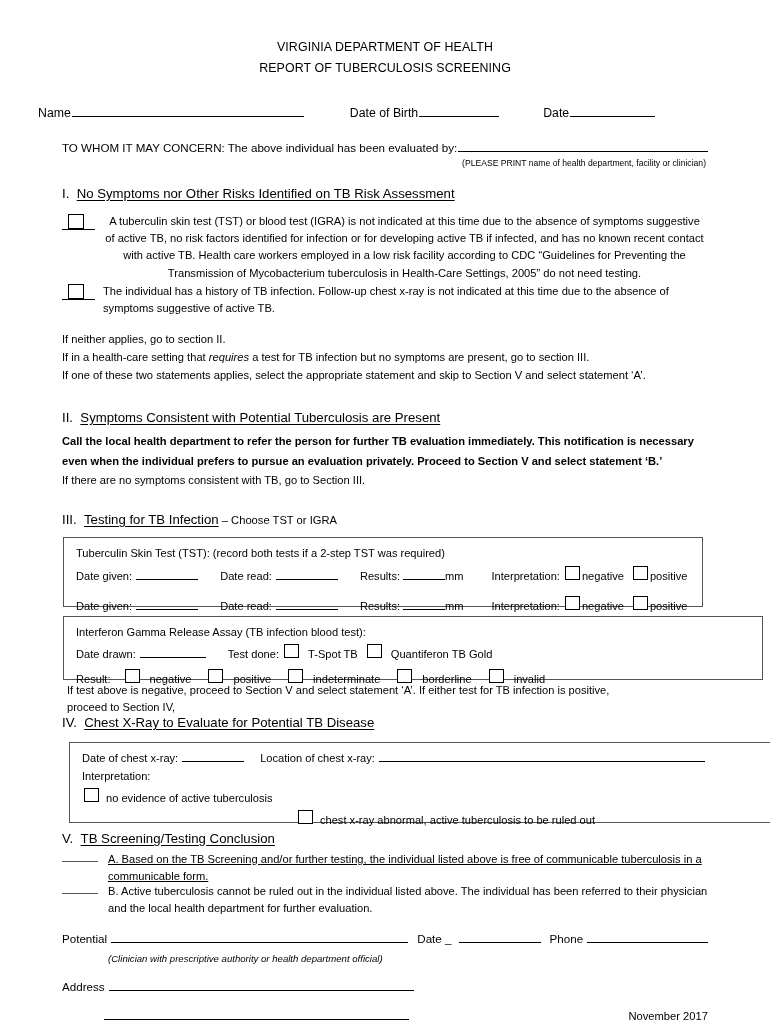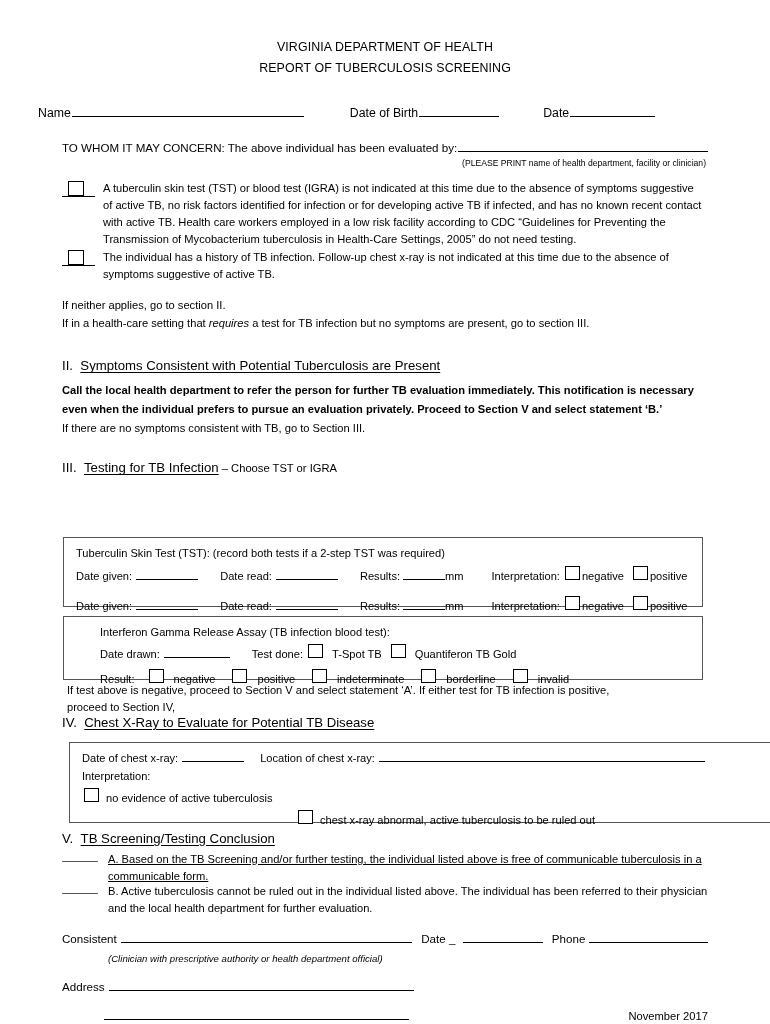--- a/index.html
+++ b/index.html
@@ -90,21 +90,21 @@
 
   
   .stmt {
     position: relative;
     padding-left: 103px;
     padding-right: 64px;
     font-size: 11.15px;
     line-height: 1.53;
     text-align: left;
   }
-  .stmt-1 { margin-top: 9px; }
+  .stmt-1 { margin-top: 9px; text-align: center; }
   .stmt-2 { margin-top: 1px; }
   .cbox-anchor {
     position: absolute;
     left: 68px;
   }
   .cb {
     display: inline-block;
     width: 16px;
     height: 15px;
     border: 1.4px solid #000;
@@ -232,20 +232,24 @@
     <span class="fill" style="width:85px"></span>
   </div>
 
   <div class="towhom">
     <span class="lbl">TO WHOM IT MAY CONCERN:   The above individual has been evaluated by:</span>
     <span class="fill" style="width:253px"></span>
   </div>
   <div class="please-print">(PLEASE PRINT name of health department, facility or clinician)</div>
 
 
+  <div class="sec-h" style="margin-top:14px;">
+    <span class="num">I.</span>
+    <span>&nbsp;</span><span class="u">No Symptoms nor Other Risks Identified on TB Risk Assessment</span>
+  </div>
 
   <div class="stmt stmt-1" style="margin-top:10px;">
     <span class="cbox-anchor" style="top:1px;">
       <span class="cb"></span>
     </span>
     <span class="cb-underline" style="top:16px;"></span>
     <span>A tuberculin skin test (TST) or blood test (IGRA) is not indicated at this time due to the absence of symptoms suggestive of active TB, no risk factors identified for infection or for developing active TB if infected, and has no known recent contact with active TB.  Health care workers employed in a low risk facility according to CDC “Guidelines for Preventing the Transmission of Mycobacterium tuberculosis in Health-Care Settings, 2005” do not need testing.</span>
   </div>
 
   <div class="stmt stmt-2" style="margin-top:1px;">
@@ -254,20 +258,21 @@
     </span>
     <span class="cb-underline" style="top:16px;"></span>
     <span>The individual has a history of TB infection.  Follow-up chest x-ray is not indicated at this time due to the absence of symptoms suggestive of active TB.</span>
   </div>
 
   <div class="para" style="margin-top:13px;">
     <div>If neither applies, go to section II.</div>
     <div>
       <span>If in a health-care setting that </span><span class="ital">requires</span><span> a test for TB infection but no symptoms are present, go to section III.</span>
     </div>
+    <div>If one of these two statements applies, select the appropriate statement and skip to Section V and select statement ‘A’.</div>
   </div>
 
   <div class="sec-h" style="margin-top:24px;">
     <span class="num">II.</span>
     <span>&nbsp;</span><span class="u">Symptoms Consistent with Potential Tuberculosis are Present</span>
   </div>
   <div class="para" style="margin-top:5px; padding-right:64px;">
     <div class="bold" style="line-height:1.72;">Call the local health department to refer the person for further TB evaluation immediately.  This notification is necessary even when the individual prefers to pursue an evaluation privately.  Proceed to Section V and select statement ‘B.’</div>
     <div>If there are no symptoms consistent with TB, go to Section III.</div>
   </div>
@@ -312,21 +317,21 @@
         <span style="width:28px; display:inline-block;"></span>
         <span>Interpretation:</span>
         <span class="cbs" style="margin-left:5px;"></span>
         <span>negative</span>
         <span class="cbs" style="margin-left:9px;"></span>
         <span>positive</span>
       </div>
     </div>
   </div>
 
-  <div class="box" style="left:63px; top:578px; width:640px; height:64px;padding-left:24px;">
+  <div class="box" style="left:63px; top:578px; width:700px; height:64px;">
     <div class="box-inner">
       <div class="box-line">
         <span>Interferon Gamma Release Assay (TB infection blood test):</span>
       </div>
       <div class="box-line" style="margin-top:4px;">
         <span>Date drawn:</span>
         <span class="uline" style="width:66px; margin-left:4px;"></span>
         <span style="width:22px; display:inline-block;"></span>
         <span>Test done:</span>
         <span class="cbs" style="margin-left:5px;"></span>
@@ -393,21 +398,21 @@
     <span class="vdash"></span>
     <span>A. Based on the TB Screening and/or further testing, the individual listed above is free of communicable tuberculosis in a communicable form.</span>
   </div>
 
   <div class="vline" style="position:absolute; left:0; top:845px; width:770px;">
     <span class="vdash"></span>
     <span>B. Active tuberculosis cannot be ruled out in the individual listed above.  The individual has been referred to their physician and the local health department for further evaluation.</span>
   </div>
 
   <div class="sig-row" style="position:absolute; left:0; top:892px; width:770px;">
-    <span>Consistent</span>
+    <span>Potential</span>
     <span class="fill" style="width:300px; margin-left:4px;"></span>
     <span style="width:9px; display:inline-block;"></span>
     <span>Date _</span>
     <span class="fill" style="width:82px; margin-left:8px;"></span>
     <span style="width:9px; display:inline-block;"></span>
     <span>Phone</span>
     <span class="fill" style="width:122px; margin-left:4px;"></span>
   </div>
 
   <div class="sig-note" style="position:absolute; left:0; top:912px; width:770px;font-style:italic;">(Clinician with prescriptive authority or health department official)</div>

